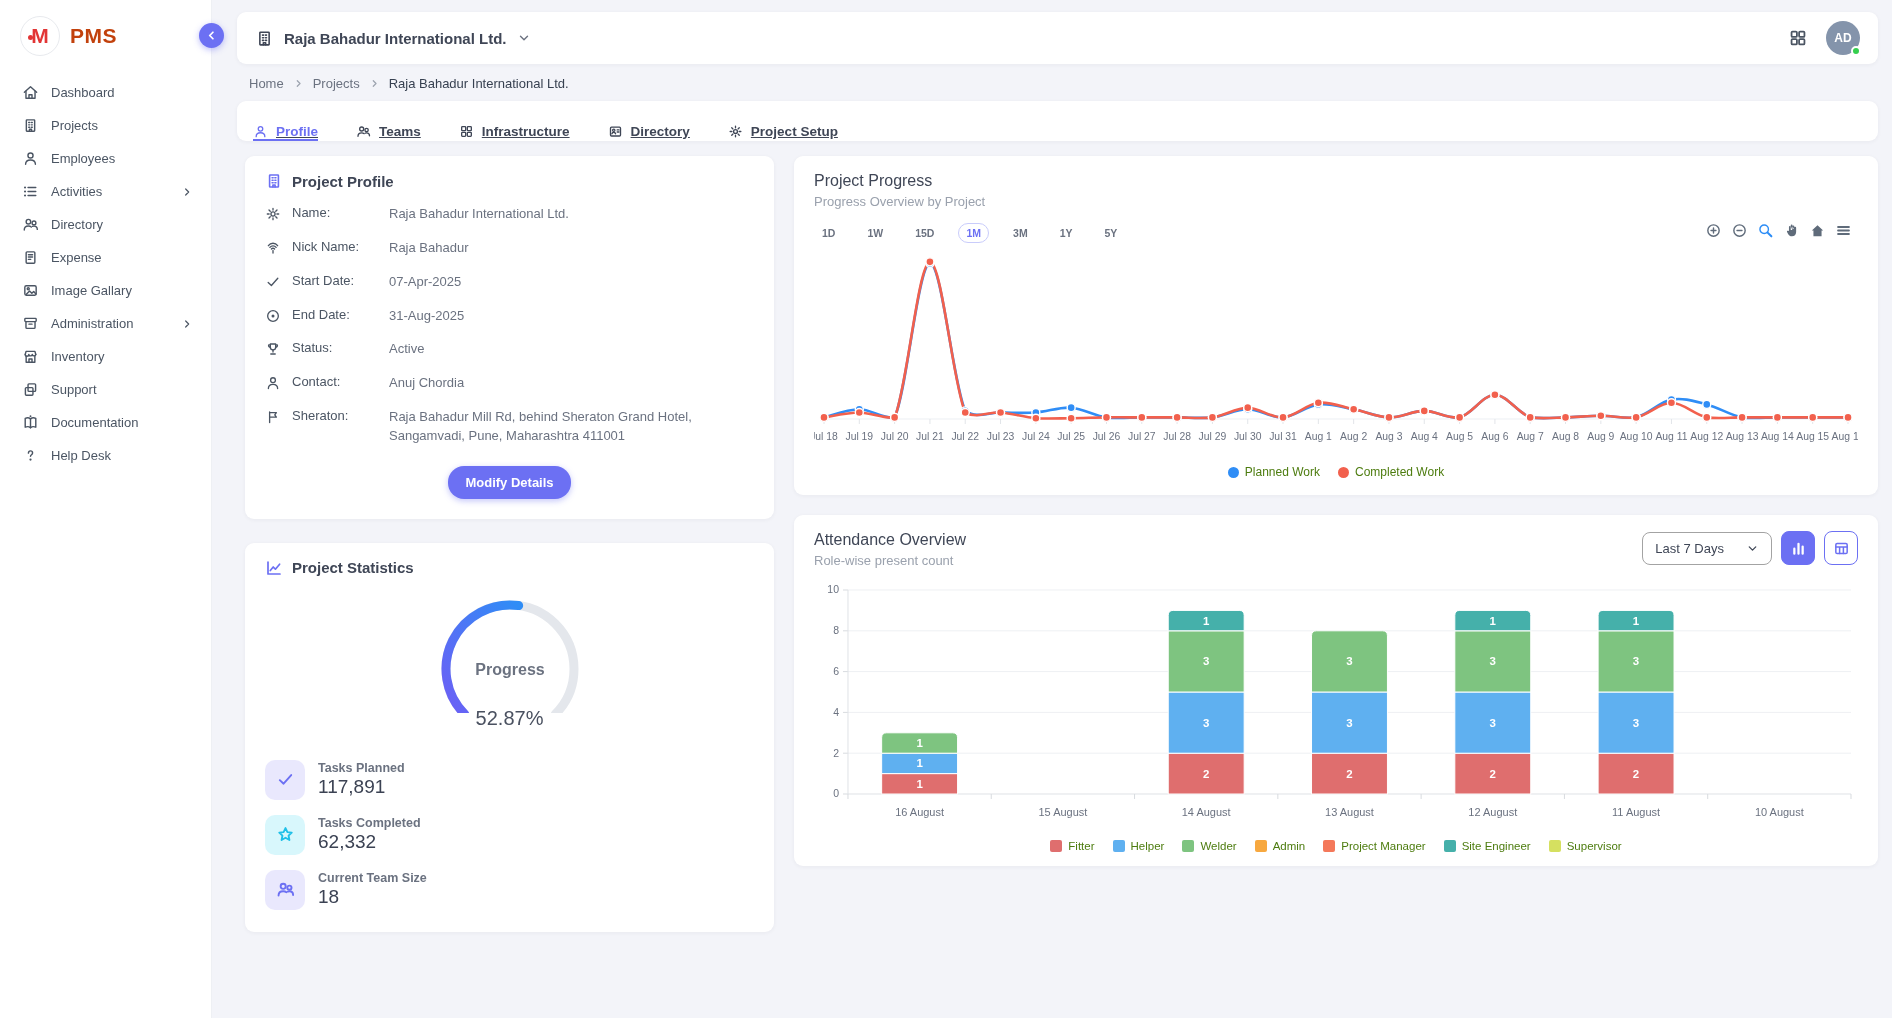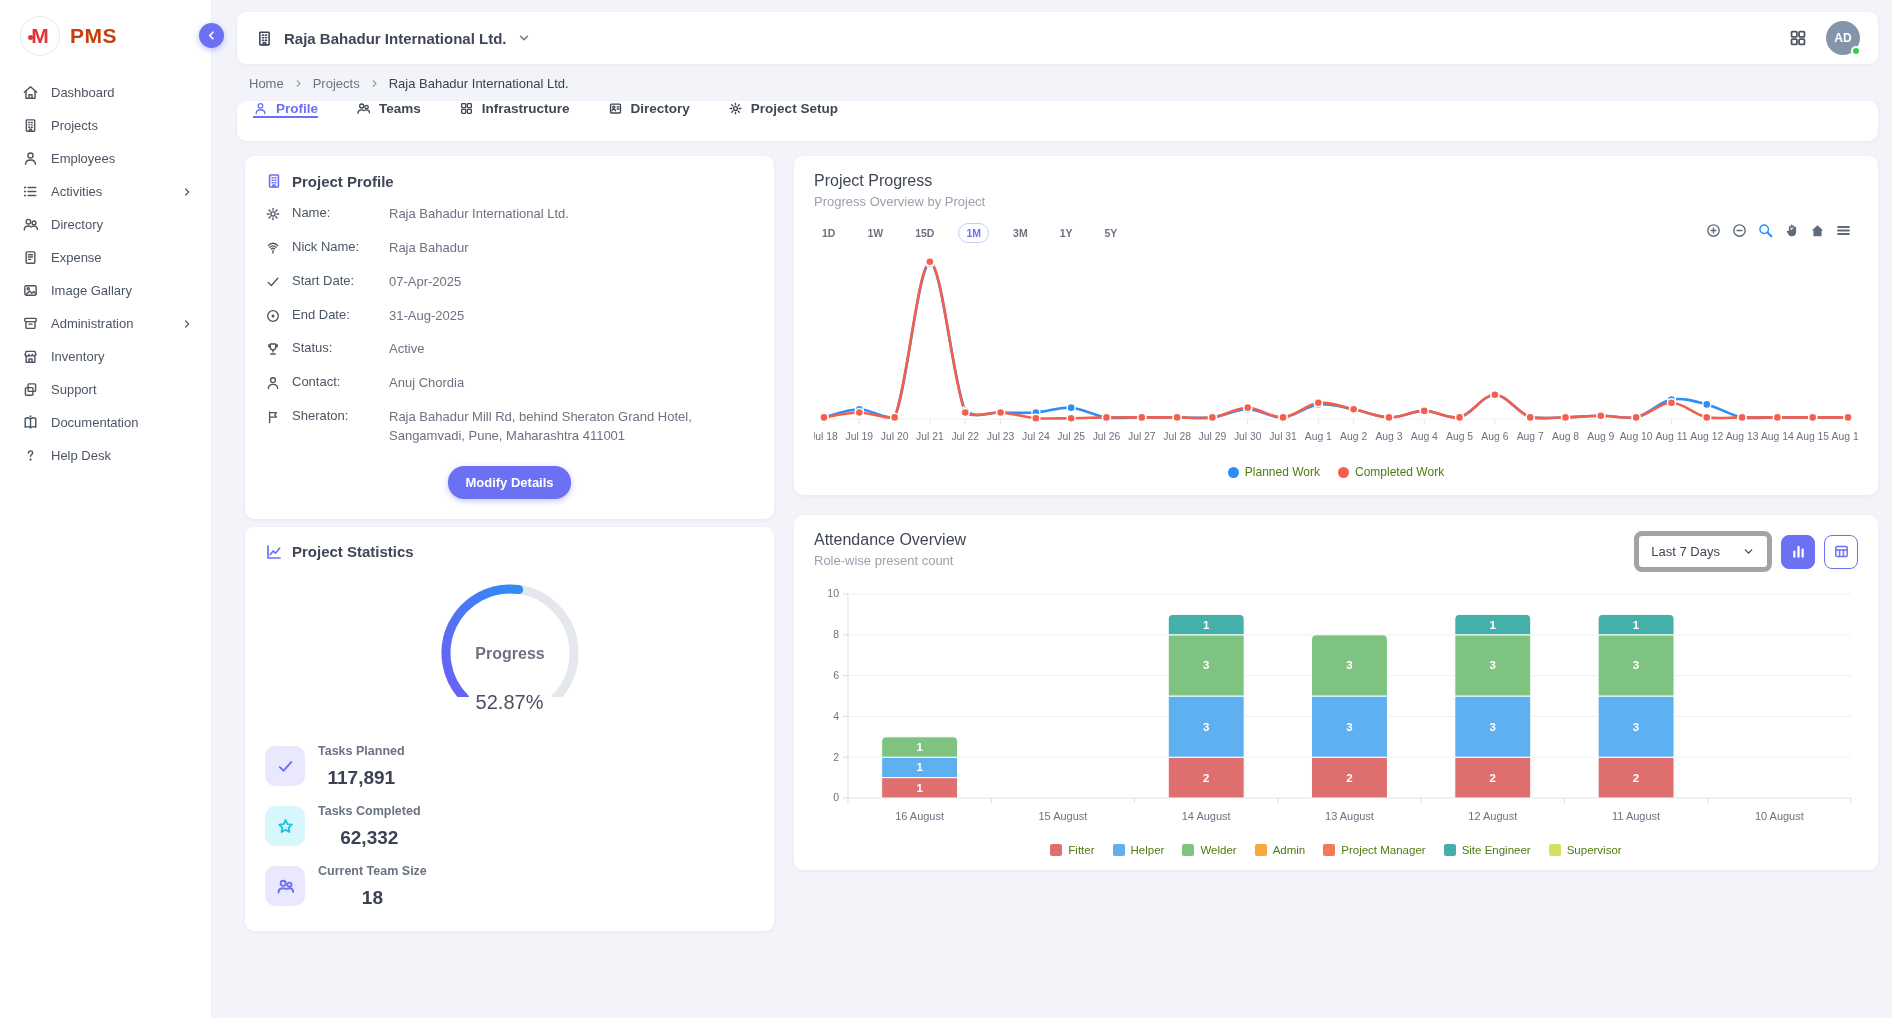--- a/index.html
+++ b/index.html
@@ -31,26 +31,26 @@
   .topbar { height:52px; display:flex; align-items:center; padding:0 18px; }
   .company { display:flex; align-items:center; gap:10px; font-size:15px; font-weight:700; color:#3f4656; cursor:pointer; }
   .topbar-right { margin-left:auto; display:flex; align-items:center; gap:18px; }
   .avatar { position:relative; width:34px; height:34px; border-radius:50%; background:#8494ab; color:#fff; font-size:12px; font-weight:700; display:flex; align-items:center; justify-content:center; cursor:pointer; }
   .avatar .dot { position:absolute; right:-1px; bottom:-1px; width:10px; height:10px; border-radius:50%; background:#35cf4e; border:2px solid #fff; }
 
   .breadcrumb { display:flex; align-items:center; gap:9px; padding:12px 4px 10px 12px; font-size:13px; color:#6b7280; }
   .breadcrumb .crumb-current { color:#374151; }
   .breadcrumb .sep { color:#9ca3af; display:flex; }
 
-  .tabsbar { height:40px; display:flex; align-items:flex-start; gap:38px; padding:0 16px; }
+  .tabsbar { height:40px; display:flex; align-items:flex-end; gap:38px; padding:0 16px;text-decoration:underline; }
   .tab { display:flex; align-items:center; gap:8px; font-size:13.5px; font-weight:600; color:#3f4656; border-bottom:2px solid transparent; cursor:pointer; }
   .tab.active { color:#6c70f3; border-bottom-color:#6c70f3; }
 
   .content { display:flex; gap:20px; margin-top:15px; align-items:flex-start; }
-  .left-col { width:537px; flex:none; display:flex; flex-direction:column; gap:8px;padding-left:8px; }
+  .left-col { width:537px; flex:none; display:flex; flex-direction:column; gap:24px;padding-left:8px; }
   .right-col { flex:1; display:flex; flex-direction:column; gap:20px; }
 
   .card-head { display:flex; align-items:center; gap:9px; font-size:15px; font-weight:700; color:#3f4656; }
   .card-head .icon { color:#6c70f3; }
 
   
   .profile-card { padding:16px 20px 20px 20px; }
   .pfield { display:flex; align-items:flex-start; gap:11px; margin-top:15px; font-size:13px; }
   .pfield .icon { color:#4b5563; margin-top:1px; }
   .pfield .flabel { width:86px; flex:none; color:#4b5563; }
@@ -61,21 +61,21 @@
   
   .stats-card { padding:16px 20px 22px 20px; }
   .gauge-wrap { display:flex; flex-direction:column; align-items:center; margin-top:10px; }
   .gauge-pct { font-size:20px; color:#4a5160; margin-top:-6px; }
   .stat-rows { margin-top:30px; display:flex; flex-direction:column; gap:15px; }
   .stat-row { display:flex; align-items:center; gap:13px; }
   .stat-ic { width:40px; height:40px; border-radius:10px; display:flex; align-items:center; justify-content:center; }
   .stat-ic.purple { background:#e9e8fd; color:#6c70f3; }
   .stat-ic.cyan { background:#d8f7fc; color:#1fc0e8; }
   .stat-tx .s-label { font-size:12.5px; font-weight:700; color:#6b7280; }
-  .stat-tx .s-value { font-size:19px; font-weight:700; color:#3b4253; margin-top:9px;text-align:center; }
+  .stat-tx .s-value { font-size:19px; font-weight:400; color:#3b4253; margin-top:1px; }
 
   
   .progress-card { padding:16px 20px 10px 20px; position:relative; }
   .card-title { font-size:16px; font-weight:400; color:#3f4656; }
   .card-sub { font-size:13px; color:#9aa1ad; margin-top:4px; }
   .ranges { display:flex; align-items:center; gap:16px; margin-top:14px; }
   .range-btn { font-size:10.5px; font-weight:700; color:#6b7280; padding:3px 7px; border-radius:12px; border:1px solid transparent; cursor:pointer; }
   .range-btn.active { color:#6c70f3; border-color:#c9ccfb; }
   .chart-toolbar { position:absolute; right:26px; top:66px; display:flex; align-items:center; gap:9px; color:#5f6b7a; }
   .chart-toolbar .icon { cursor:pointer; }
@@ -83,21 +83,21 @@
   .line-chart-box { margin-top:4px; }
   .legend-row { display:flex; justify-content:center; align-items:center; gap:18px; margin:2px 0 6px 0; }
   .legend-item { display:flex; align-items:center; gap:6px; font-size:12px; color:#4d7c0f; cursor:pointer; }
   .legend-dot { width:11px; height:11px; border-radius:50%; }
   .legend-sq { width:12px; height:12px; border-radius:2px; }
 
   
   .attendance-card { padding:16px 20px 8px 20px; }
   .att-head { display:flex; align-items:flex-start; }
   .att-controls { margin-left:auto; display:flex; align-items:center; gap:9px; }
-  .select-box { display:flex; align-items:center; gap:22px; border:5px solid #a3a3a3; border-radius:8px; padding:8px 12px; font-size:13px; color:#3f4656; background:#fff; cursor:pointer; }
+  .select-box { display:flex; align-items:center; gap:22px; border:1px solid #a3a3a3; border-radius:8px; padding:8px 12px; font-size:13px; color:#3f4656; background:#fff; cursor:pointer; }
   .sq-btn { width:34px; height:34px; border-radius:8px; display:flex; align-items:center; justify-content:center; cursor:pointer; }
   .sq-btn.filled { background:#6c70f3; color:#fff; border:1px solid #6c70f3; }
   .sq-btn.outline { background:#fff; color:#6c70f3; border:1.5px solid #6c70f3; }
   .bar-chart-box { margin-top:14px; }
 
   .footer { text-align:right; padding:10px 178px 8px 0; font-size:12px; color:#9ca3af; }
   .footer .f-link { color:#6c70f3; font-weight:600; cursor:pointer; }
 
   text { font-family:"Liberation Sans", sans-serif; }
 </style>

